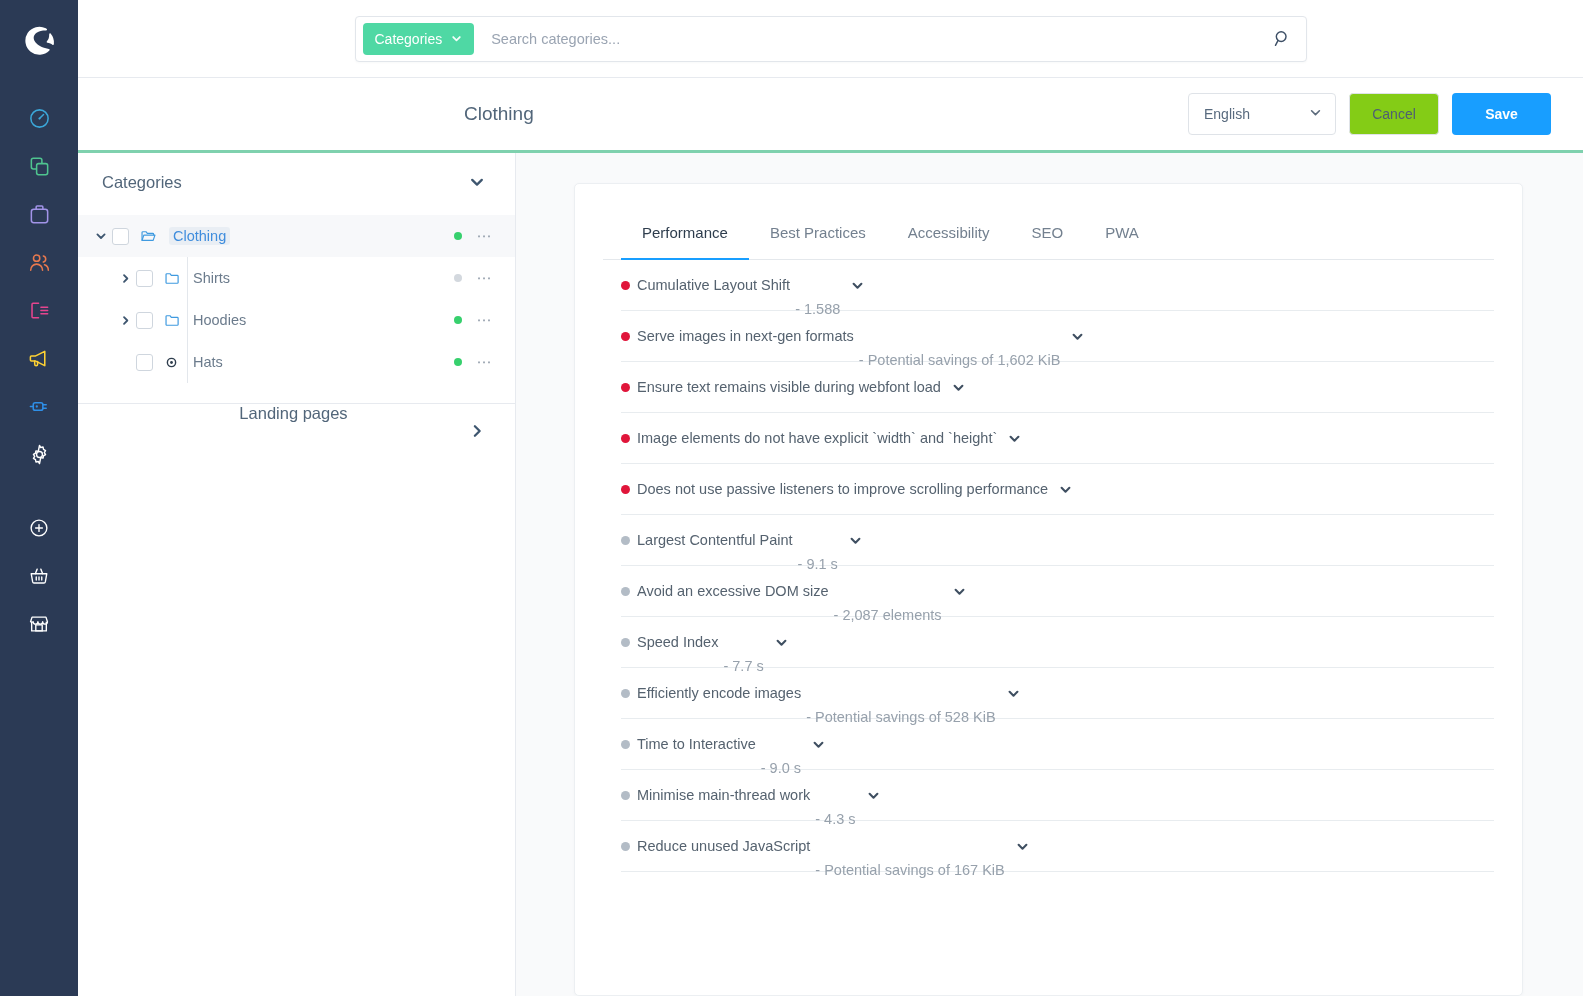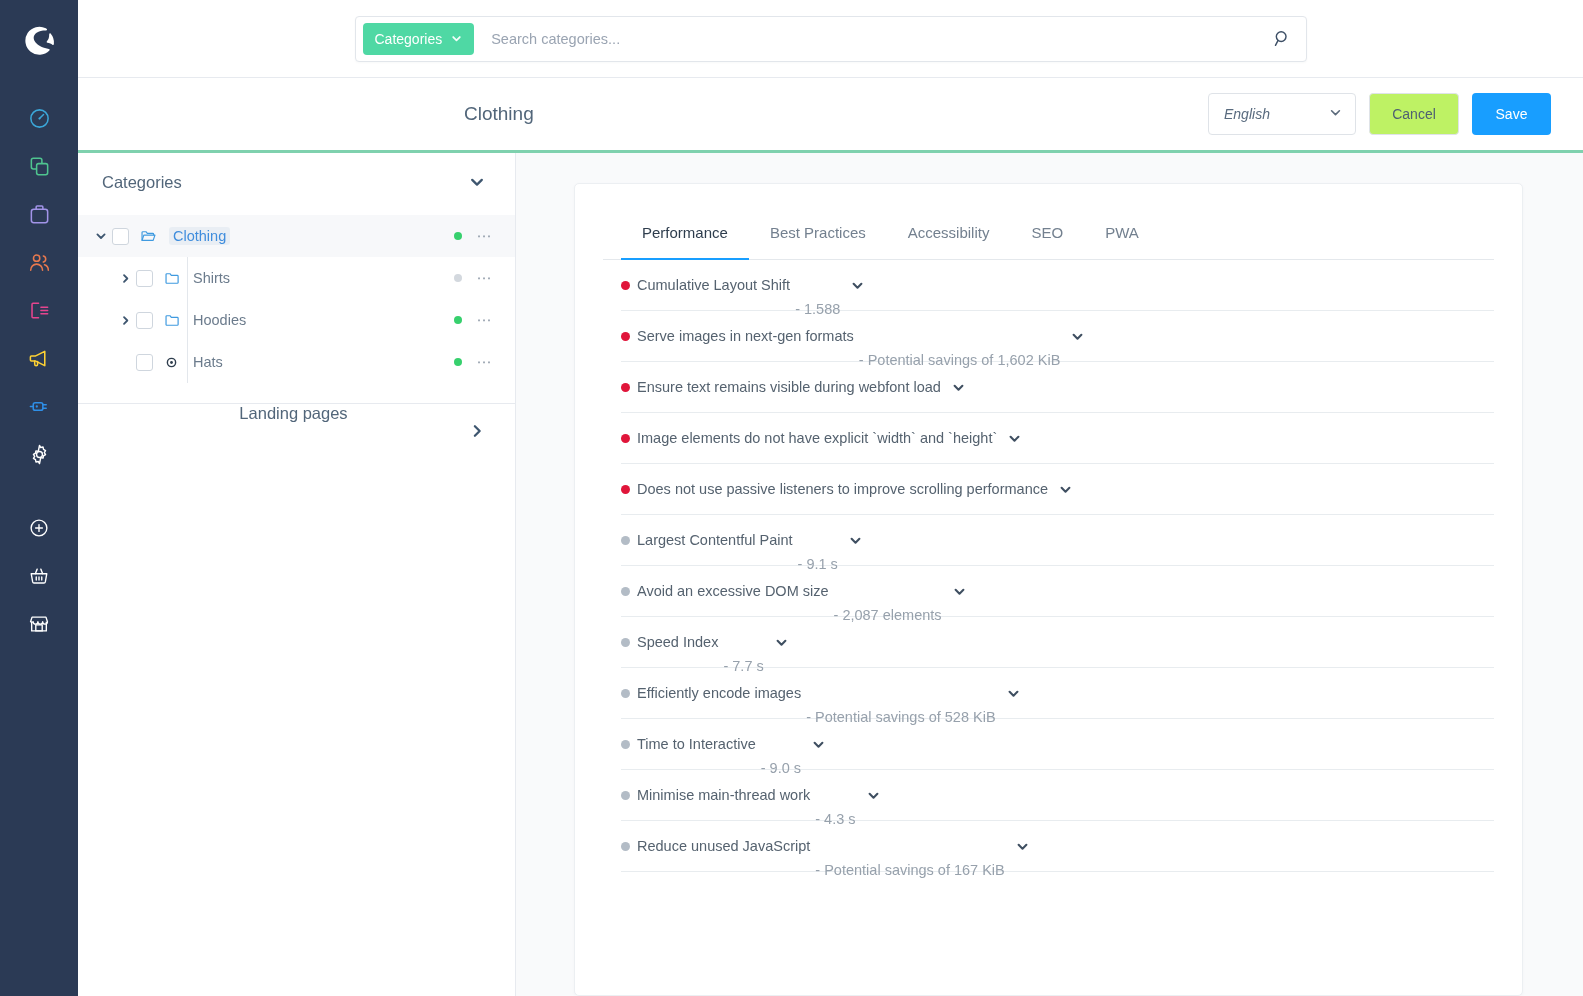--- a/index.html
+++ b/index.html
@@ -90,33 +90,32 @@
     display: flex; align-items: center; gap: 13px;
   }
   .lang-select {
     width: 148px; height: 42px;
     border: 1px solid #dfe3e8; border-radius: 4px;
     background: #fff;
     display: flex; align-items: center; justify-content: space-between;
     padding: 0 13px 0 15px;
     font-size: 14px; color: #586madef; color: #586a7e;
     cursor: pointer;
-    font-style: italic;
   }
   .btn {
     height: 42px; border-radius: 4px;
     display: flex; align-items: center; justify-content: center;
     font-size: 14px; cursor: pointer; border: 1px solid transparent;
   }
   .btn-cancel {
-    width: 90px; background: #bef264;
+    width: 90px; background: #84cc16;
     border-color: #dfe3e8; color: #4f6072;
   }
   .btn-save {
-    width: 79px; background: #189eff; color: #fff;
+    width: 99px; background: #189eff; color: #fff; font-weight: bold;
   }
 
   
   .body-split { flex: 1 1 auto; display: flex; min-height: 0; }
 
   
   .cat-panel {
     width: 438px; flex: 0 0 438px;
     background: #ffffff;
     border-right: 1px solid #e7eaef;

